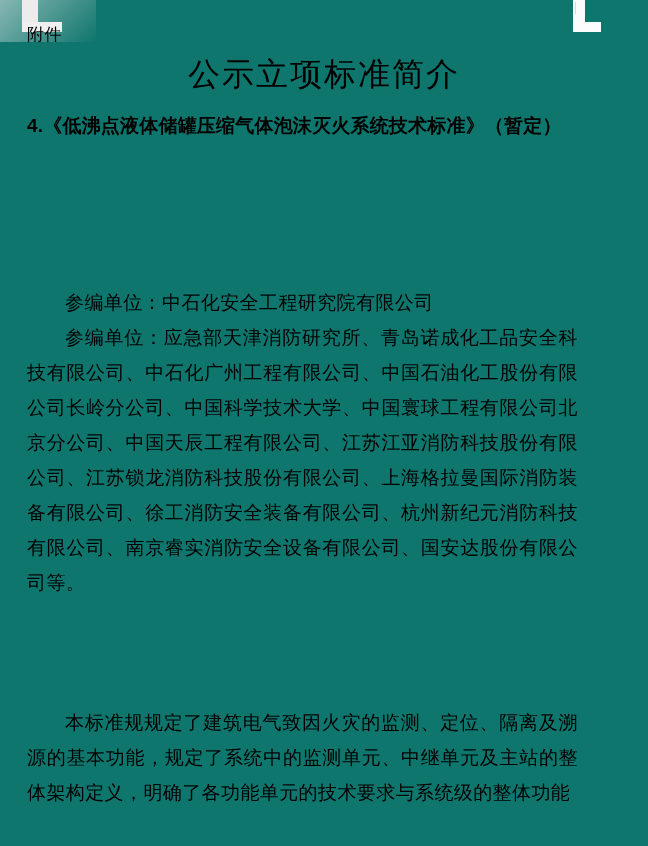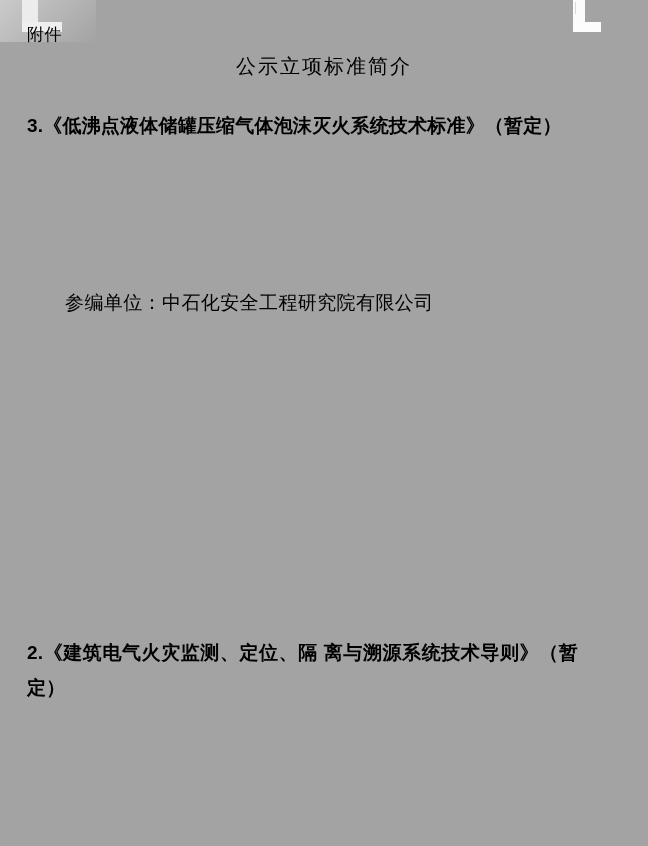--- a/index.html
+++ b/index.html
@@ -12,21 +12,21 @@
     font-family: "Liberation Serif", "DejaVu Serif", serif;
     color: #000000;
     -webkit-font-smoothing: antialiased;
   }
 
   #page {
     position: relative;
     width: 648px;
     height: 846px;
     overflow: hidden;
-    background: #a3a3a3;
+    background: #0f766e;
     margin: 0 auto;
   }
 
   
   .artifact {
     position: absolute;
     pointer-events: none;
   }
   #artifact-corner-left-vert {
     left: 22px;  top: 0px;
@@ -69,21 +69,21 @@
     letter-spacing: 0.5px;
   }
 
   .doc-title {
     position: absolute;
     left: 0;
     right: 0;
     top: 54px;
     text-align: center;
     font-family: "Liberation Sans", "DejaVu Sans", sans-serif;
-    font-size: 20px;
+    font-size: 32px;
     line-height: 1.25;
     letter-spacing: 2px;
     font-weight: 400;
   }
 
   .section-heading {
     font-family: "Liberation Sans", "DejaVu Sans", sans-serif;
     font-weight: bold;
     font-size: 19px;
     line-height: 35px;
@@ -118,22 +118,23 @@
   <div class="artifact" id="artifact-corner-left-vert"></div>
   <div class="artifact" id="artifact-corner-left-horz"></div>
   <div class="artifact" id="artifact-corner-right-vert"></div>
   <div class="artifact" id="artifact-corner-right-tick"></div>
   <div class="artifact" id="artifact-corner-right-horz"></div>
 
   <div class="label-attachment">附件</div>
 
   <div class="doc-title">公示立项标准简介</div>
 
-  <div class="section-heading" id="block-heading-1">3.《低沸点液体储罐压缩气体泡沫灭火系统技术标准》（暂定）</div>
+  <div class="section-heading" id="block-heading-1">4.《低沸点液体储罐压缩气体泡沫灭火系统技术标准》（暂定）</div>
 
 
   <div class="para" id="block-para-2">参编单位：中石化安全工程研究院有限公司</div>
 
+  <div class="para" id="block-para-3">参编单位：应急部天津消防研究所、青岛诺成化工品安全科技有限公司、中石化广州工程有限公司、中国石油化工股份有限公司长岭分公司、中国科学技术大学、中国寰球工程有限公司北京分公司、中国天辰工程有限公司、江苏江亚消防科技股份有限公司、江苏锁龙消防科技股份有限公司、上海格拉曼国际消防装备有限公司、徐工消防安全装备有限公司、杭州新纪元消防科技有限公司、南京睿实消防安全设备有限公司、国安达股份有限公司等。</div>
 
-  <div class="section-heading" id="block-heading-2">2.《建筑电气火灾监测、定位、隔 离与溯源系统技术导则》（暂定）</div>
 
+  <div class="para" id="block-para-4">本标准规规定了建筑电气致因火灾的监测、定位、隔离及溯源的基本功能，规定了系统中的监测单元、中继单元及主站的整体架构定义，明确了各功能单元的技术要求与系统级的整体功能</div>
 
 </div>
 
 </body></html>

